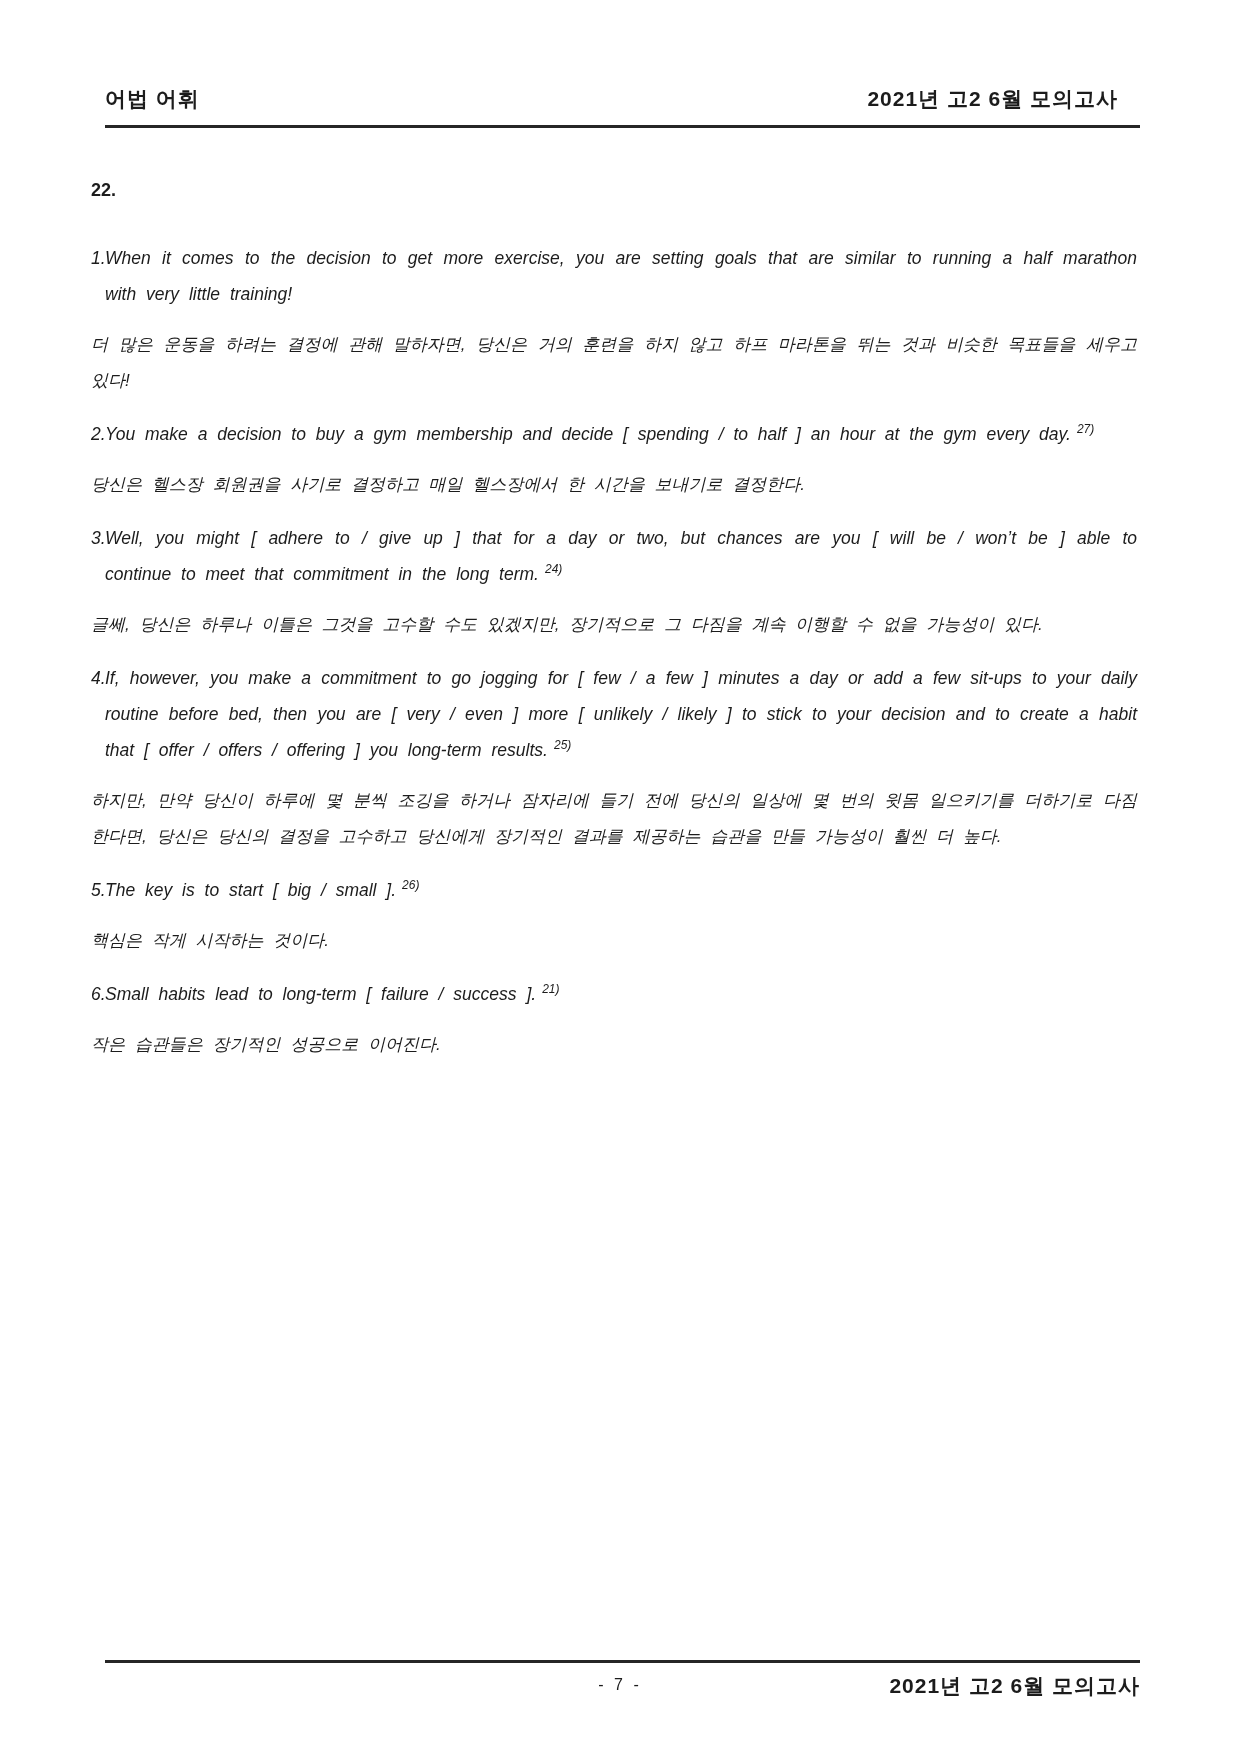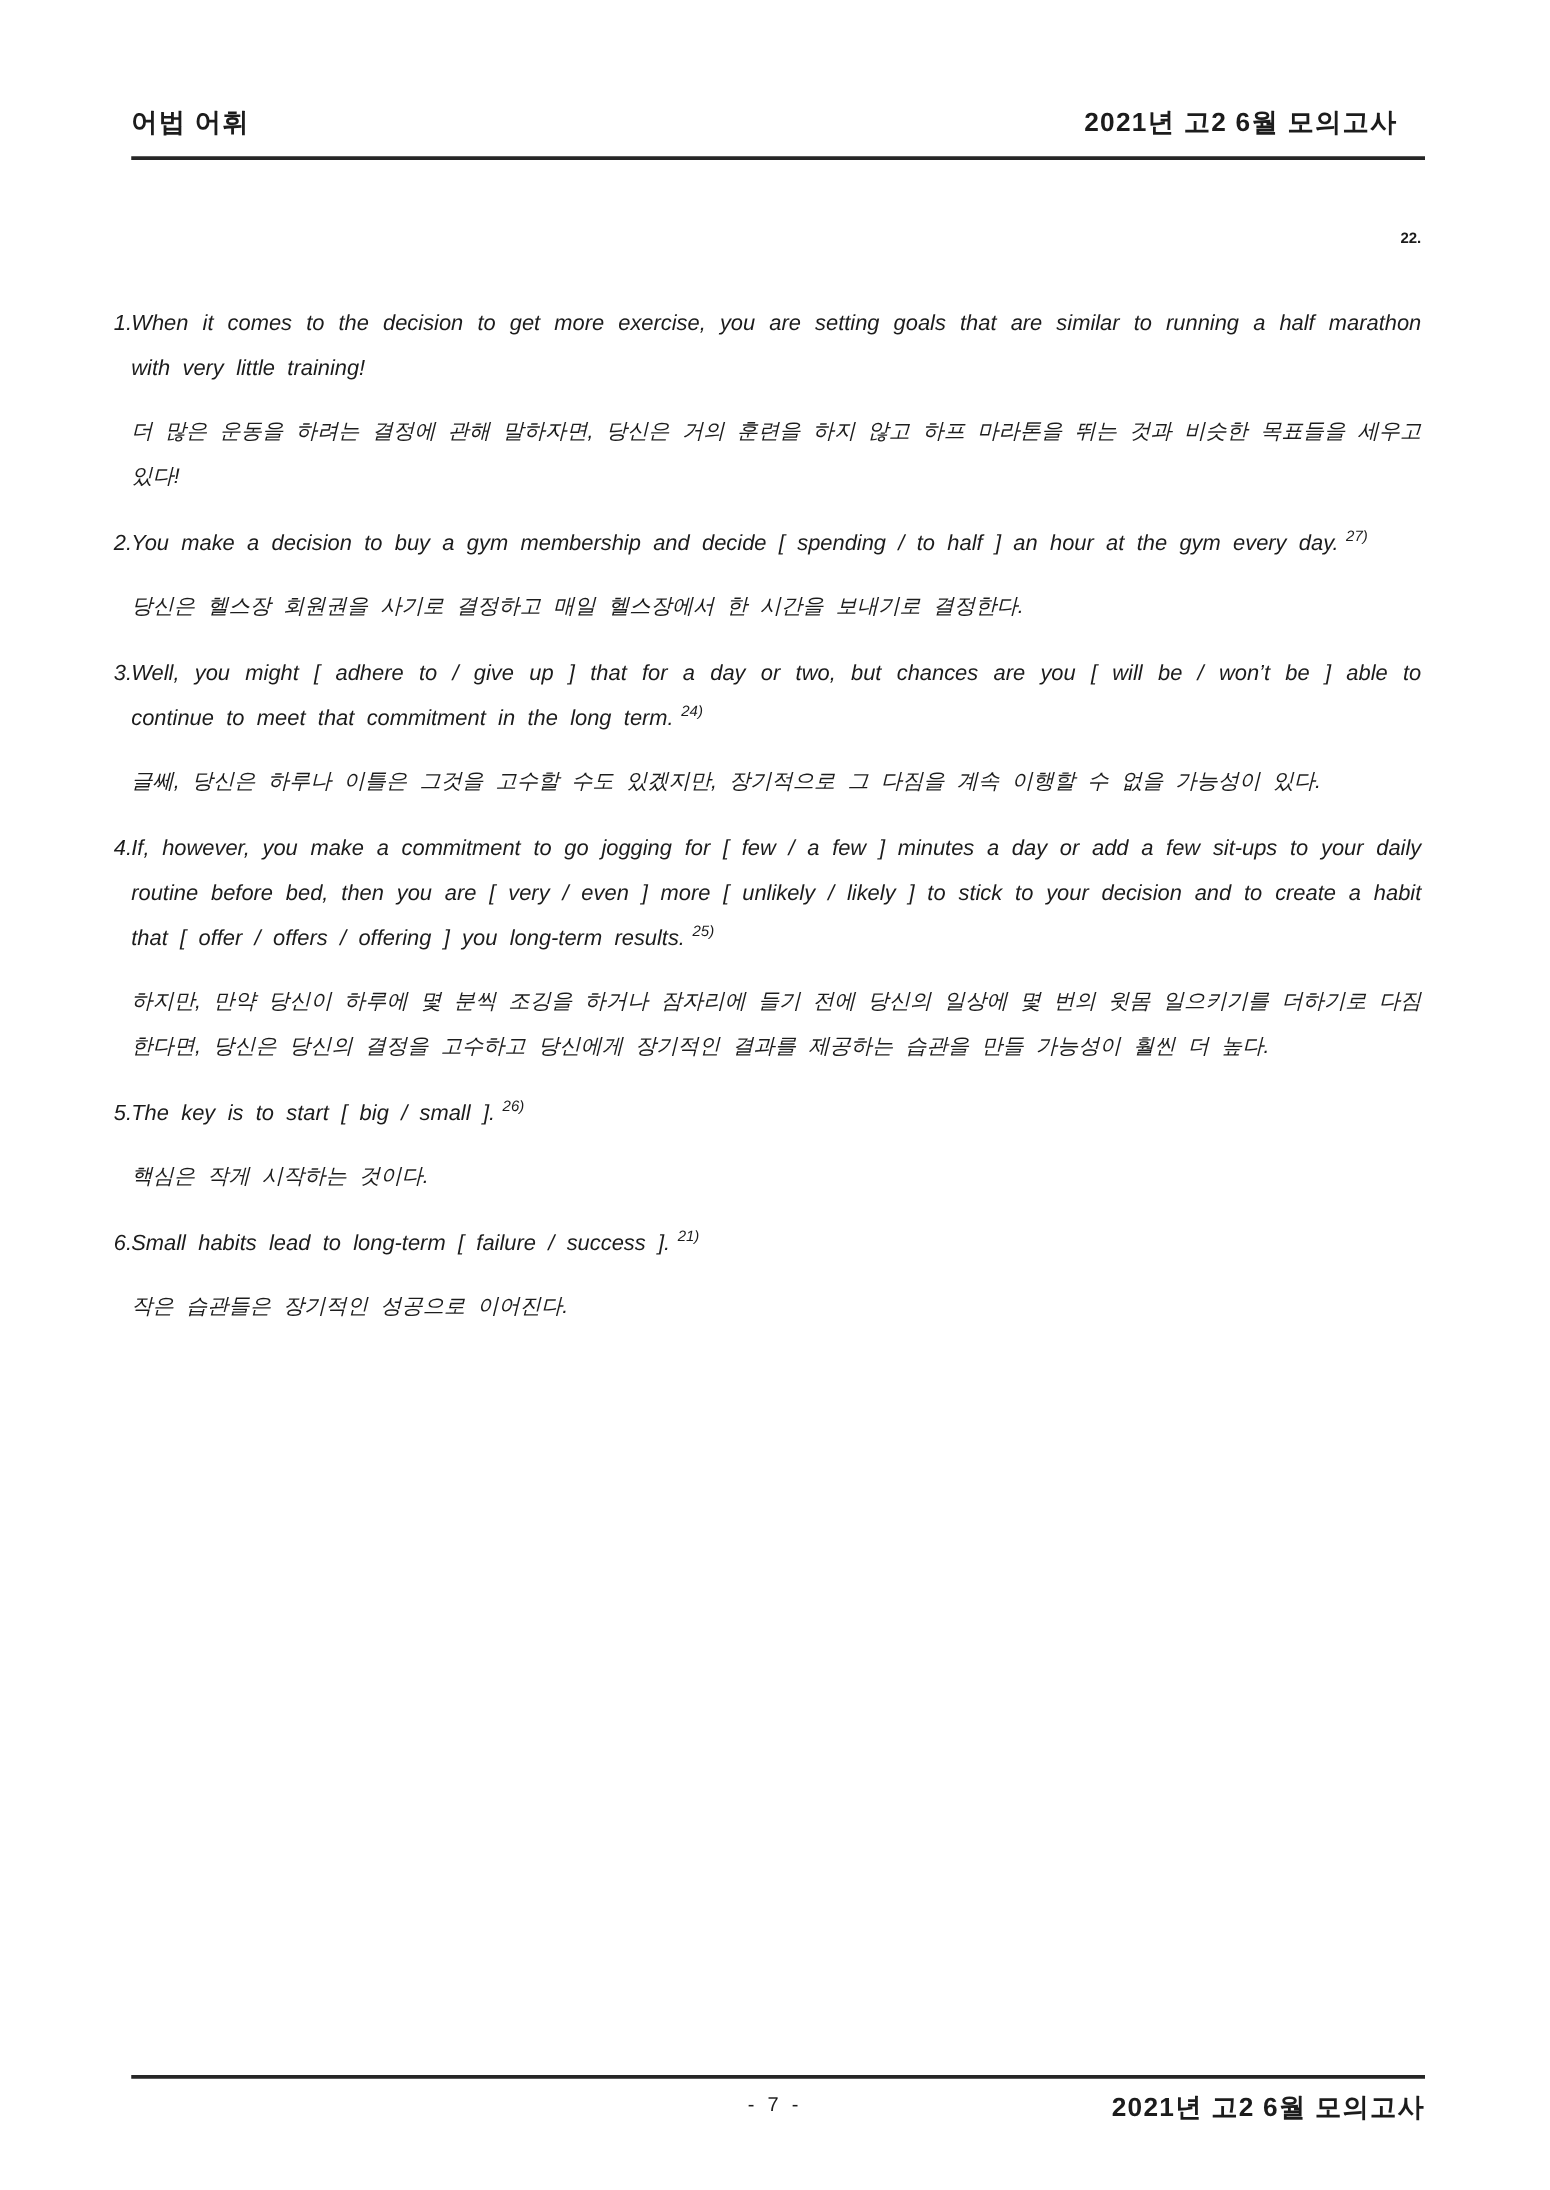--- a/index.html
+++ b/index.html
@@ -37,24 +37,23 @@
 
   
   .content {
     position: absolute;
     left: 91px;
     right: 103px;
     top: 172px;
   }
   .qnum {
     font-weight: bold;
-    font-size: 12px;
+    font-size: 18px;
     line-height: 36px;
     margin: 0 0 32px 0;
-    text-align: right;
   }
   .item { margin: 0 0 17px 0; font-style: italic; }
   p { margin: 0; }
   .eng {
     font-size: 17.5px;
     line-height: 36px;
     text-align: justify;
     word-spacing: 5px;
     padding-left: 14px;
     text-indent: -14px;
@@ -70,21 +69,20 @@
     line-height: 0;
     vertical-align: 7px;
     margin-left: 6px;
     letter-spacing: 0;
   }
   .kor {
     font-size: 17px;
     line-height: 36px;
     text-align: justify;
     word-spacing: 5px;
-    margin-left: 14px;
   }
 
   
   .footer-rule {
     position: absolute;
     left: 105px;
     right: 100px;
     top: 1660px;
     border-top: 3px solid #262626;
   }

